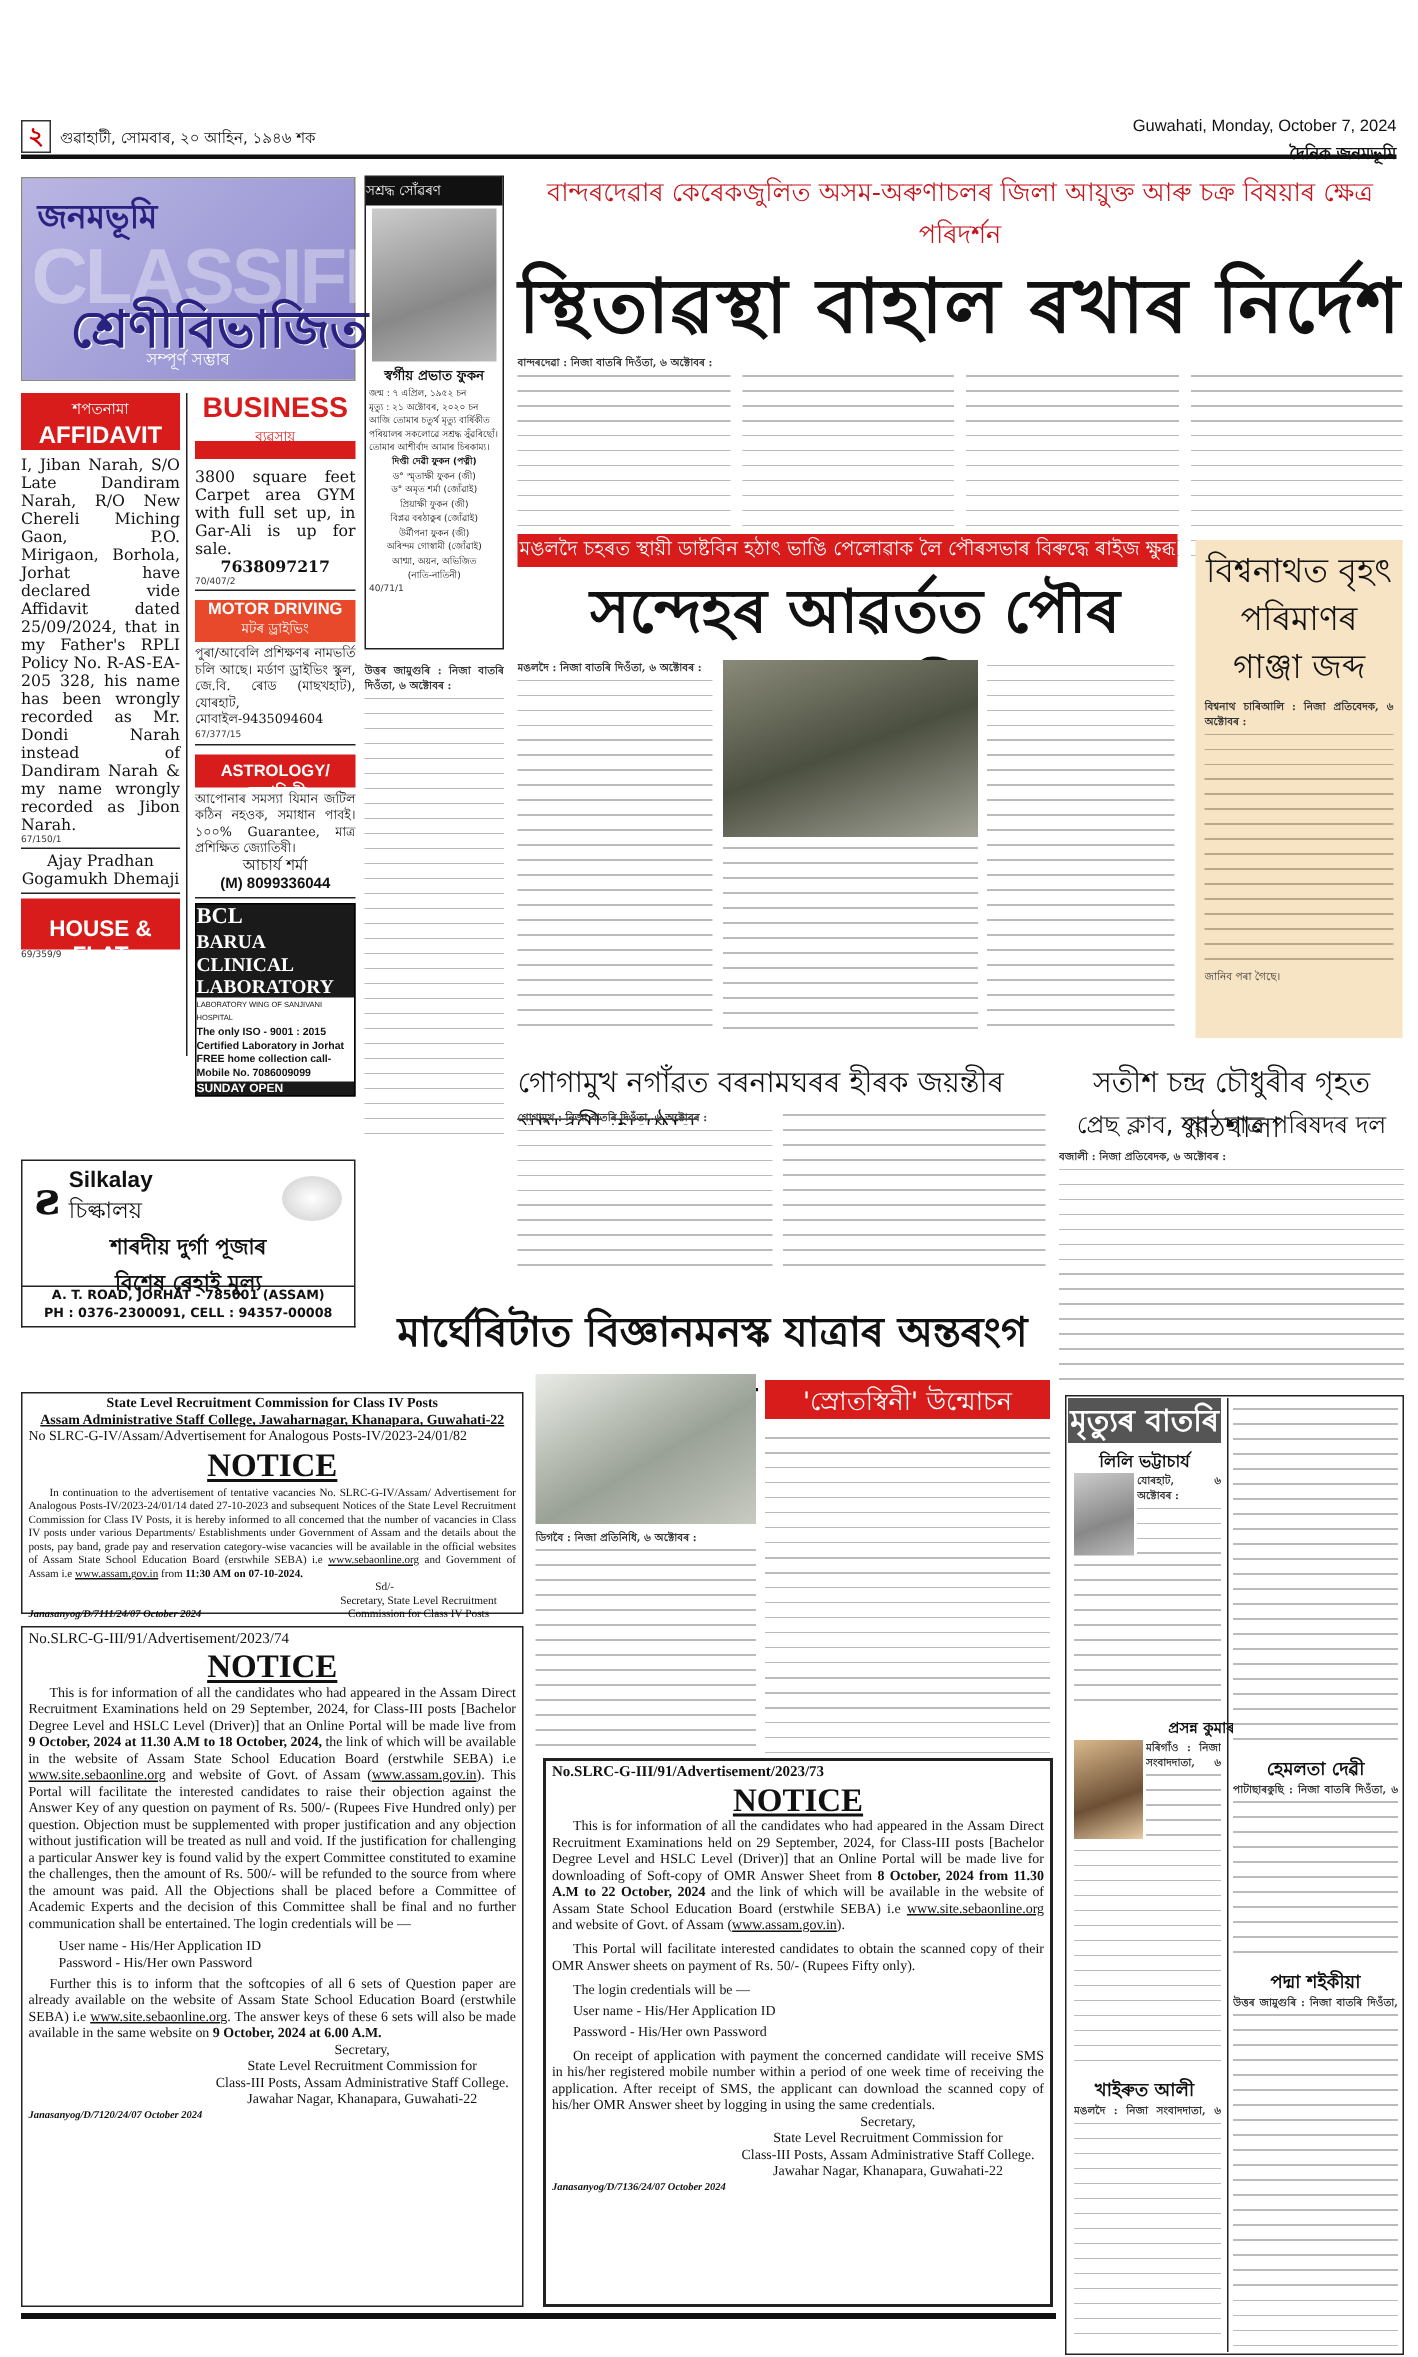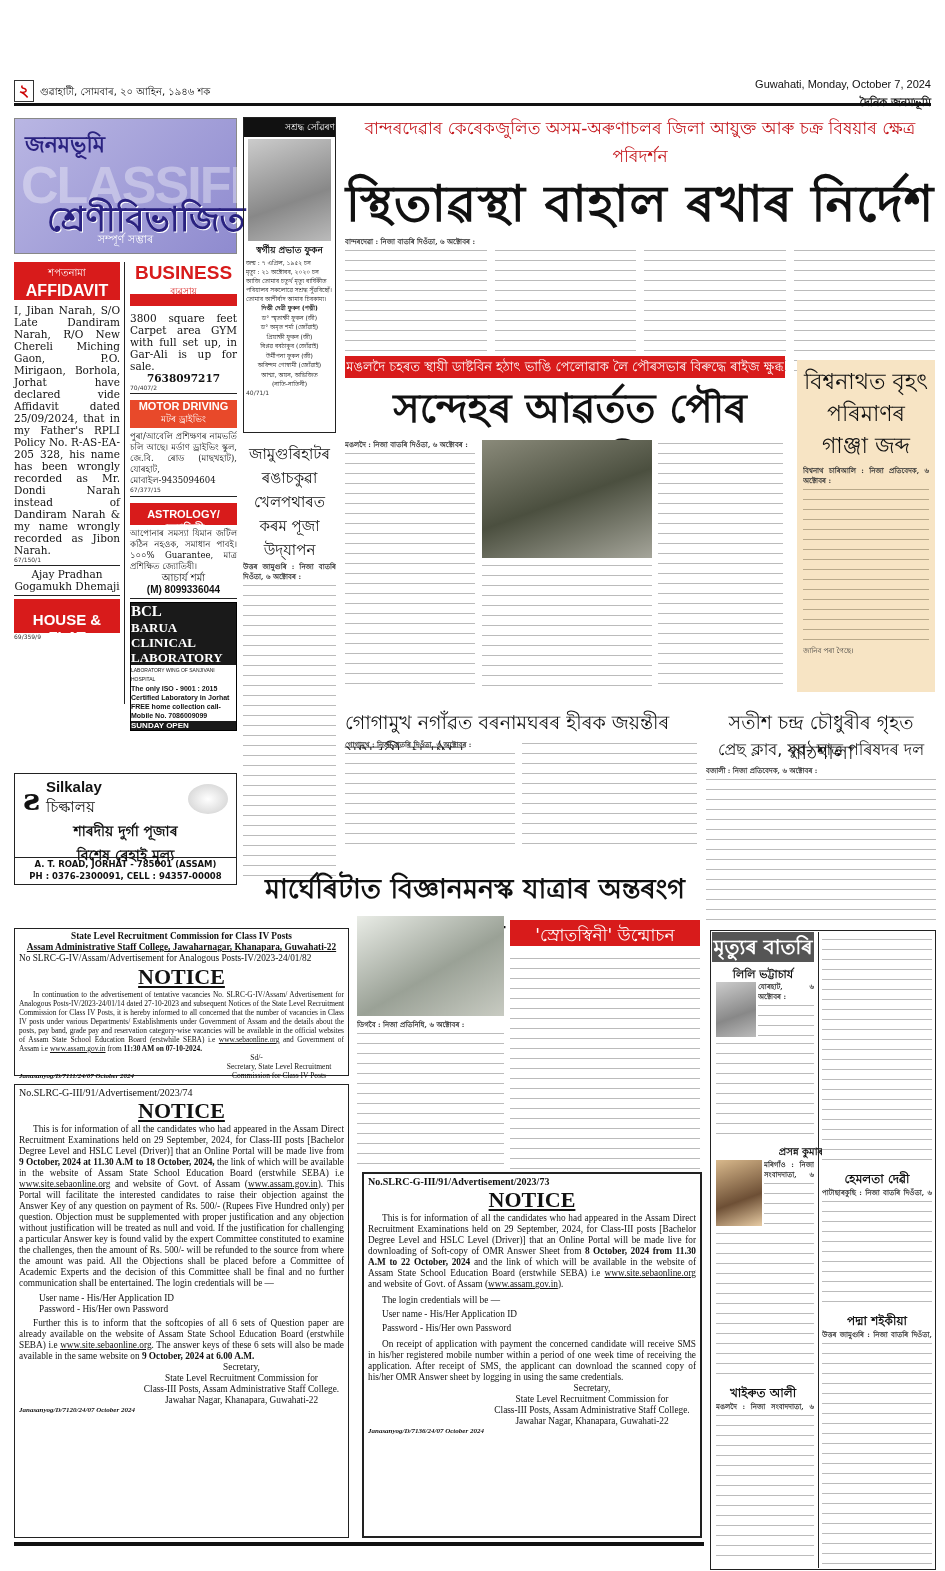--- a/index.html
+++ b/index.html
@@ -114,21 +114,21 @@
   </div>
   <div style="font:bold 14px 'DejaVu Sans',sans-serif;text-align:center;">শাৰদীয় দুৰ্গা পূজাৰ</div>
   <div style="font:bold 14px 'DejaVu Sans',sans-serif;text-align:center;">বিশেষ ৰেহাই মূল্য</div>
 </div>
 <div class="abs box" style="left:14px;top:858px;width:223px;height:27px;border-top:none;text-align:center;font:bold 8.5px/12px 'DejaVu Sans',sans-serif;">
   <div>A. T. ROAD, JORHAT - 785001 (ASSAM)</div>
   <div>PH : 0376-2300091, CELL : 94357-00008</div>
 </div>
 
 <div class="abs box" style="left:243px;top:117px;width:93px;height:316px;">
-  <div style="background:#111;color:#fff;font:9px 'DejaVu Sans',sans-serif;text-align:right;padding:2px 0;">সশ্ৰদ্ধ সোঁৱৰণ</div>
+  <div style="background:#111;color:#fff;font:9px 'DejaVu Sans',sans-serif;text-align:left;padding:2px 0;">সশ্ৰদ্ধ সোঁৱৰণ</div>
   <div class="photo" style="margin:2px 4px;height:102px;"></div>
   <div style="font:bold 9px 'DejaVu Sans',sans-serif;text-align:center;">স্বৰ্গীয় প্ৰভাত ফুকন</div>
   <div style="font:6px/9px 'DejaVu Sans',sans-serif;padding:0 2px;">
     <div>জন্ম : ৭ এপ্ৰিল, ১৯৫২ চন</div>
     <div>মৃত্যু : ২১ অক্টোবৰ, ২০২০ চন</div>
     <div>আজি তোমাৰ চতুৰ্থ মৃত্যু বাৰ্ষিকীত পৰিয়ালৰ সকলোৱে সশ্ৰদ্ধ সুঁৱৰিছোঁ। তোমাৰ আশীৰ্বাদ আমাৰ চিৰকাম্য।</div>
   </div>
   <div style="font:6px/9.5px 'DejaVu Sans',sans-serif;text-align:center;">
     <div style="font-weight:bold;">দিপ্তী দেৱী ফুকন (পত্নী)</div>
     <div>ড° স্মৃতাক্ষী ফুকন (জী)</div>
@@ -137,21 +137,20 @@
     <div>বিপ্লৱ বৰঠাকুৰ (জোঁৱাই)</div>
     <div>উৰ্মীপনা ফুকন (জী)</div>
     <div>অৰিন্দম গোস্বামী (জোঁৱাই)</div>
     <div>আশ্মা, অয়ন, অভিজিত</div>
     <div>(নাতি-নাতিনী)</div>
   </div>
   <div class="small-code" style="padding-left:2px;">40/71/1</div>
 </div>
 
 <div class="abs" style="left:243px;top:442px;width:93px;">
-  <div style="font:15px/24px 'DejaVu Sans',sans-serif;text-align:center;">জামুগুৰিহাটৰ ৰঙাচকুৱা খেলপথাৰত কৰম পূজা উদ্‌যাপন</div>
   <div class="txt" style="font-weight:bold;">উত্তৰ জামুগুৰি : নিজা বাতৰি দিওঁতা, ৬ অক্টোবৰ :</div>
   <div class="col-lines" style="height:300px;"></div>
 </div>
 
 <div class="abs" style="left:345px;top:115px;width:590px;">
   <div class="head-red" style="text-align:center;">বান্দৰদেৱাৰ কেৰেকজুলিত অসম-অৰুণাচলৰ জিলা আয়ুক্ত আৰু চক্ৰ বিষয়াৰ ক্ষেত্ৰ পৰিদৰ্শন</div>
   <div class="head-big" style="text-align:center;line-height:66px;">স্থিতাৱস্থা বাহাল ৰখাৰ নিৰ্দেশ</div>
   <div class="txt" style="font-weight:bold;width:140px;">বান্দৰদেৱা : নিজা বাতৰি দিওঁতা, ৬ অক্টোবৰ :</div>
   <div style="display:flex;gap:8px;">
     <div class="col-lines" style="flex:1;height:132px;"></div>
@@ -241,20 +240,21 @@
   <p class="cen" style="padding-left:120px;">State Level Recruitment Commission for</p>
   <p class="cen" style="padding-left:120px;">Class-III Posts, Assam Administrative Staff College.</p>
   <p class="cen" style="padding-left:120px;">Jawahar Nagar, Khanapara, Guwahati-22</p>
   <div class="ital">Janasanyog/D/7120/24/07 October 2024</div>
 </div>
 
 <div class="abs box notice" style="left:362px;top:1172px;width:340px;height:366px;padding:2px 4px;border-width:2px;">
   <p style="font-size:10px;font-weight:bold;">No.SLRC-G-III/91/Advertisement/2023/73</p>
   <div class="notice-title">NOTICE</div>
   <p class="ind"><span>This is for information of all the candidates who had appeared in the Assam Direct Recruitment Examinations held on 29 September, 2024, for Class-III posts [Bachelor Degree Level and HSLC Level (Driver)] that an Online Portal will be made live for downloading of Soft-copy of OMR Answer Sheet from </span><b>8 October, 2024 from 11.30 A.M to 22 October, 2024</b><span> and the link of which will be available in the website of Assam State School Education Board (erstwhile SEBA) i.e </span><a class="u">www.site.sebaonline.org</a><span> and website of Govt. of Assam (</span><a class="u">www.assam.gov.in</a><span>).</span></p>
+  <p class="ind" style="margin-top:5px;">This Portal will facilitate interested candidates to obtain the scanned copy of their OMR Answer sheets on payment of Rs. 50/- (Rupees Fifty only).</p>
   <p class="ind" style="margin-top:5px;">The login credentials will be —</p>
   <p class="ind" style="margin-top:3px;">User name - His/Her Application ID</p>
   <p class="ind" style="margin-top:3px;">Password - His/Her own Password</p>
   <p class="ind" style="margin-top:5px;">On receipt of application with payment the concerned candidate will receive SMS in his/her registered mobile number within a period of one week time of receiving the application. After receipt of SMS, the applicant can download the scanned copy of his/her OMR Answer sheet by logging in using the same credentials.</p>
   <p class="cen" style="padding-left:120px;">Secretary,</p>
   <p class="cen" style="padding-left:120px;">State Level Recruitment Commission for</p>
   <p class="cen" style="padding-left:120px;">Class-III Posts, Assam Administrative Staff College.</p>
   <p class="cen" style="padding-left:120px;">Jawahar Nagar, Khanapara, Guwahati-22</p>
   <div class="ital">Janasanyog/D/7136/24/07 October 2024</div>
 </div>

